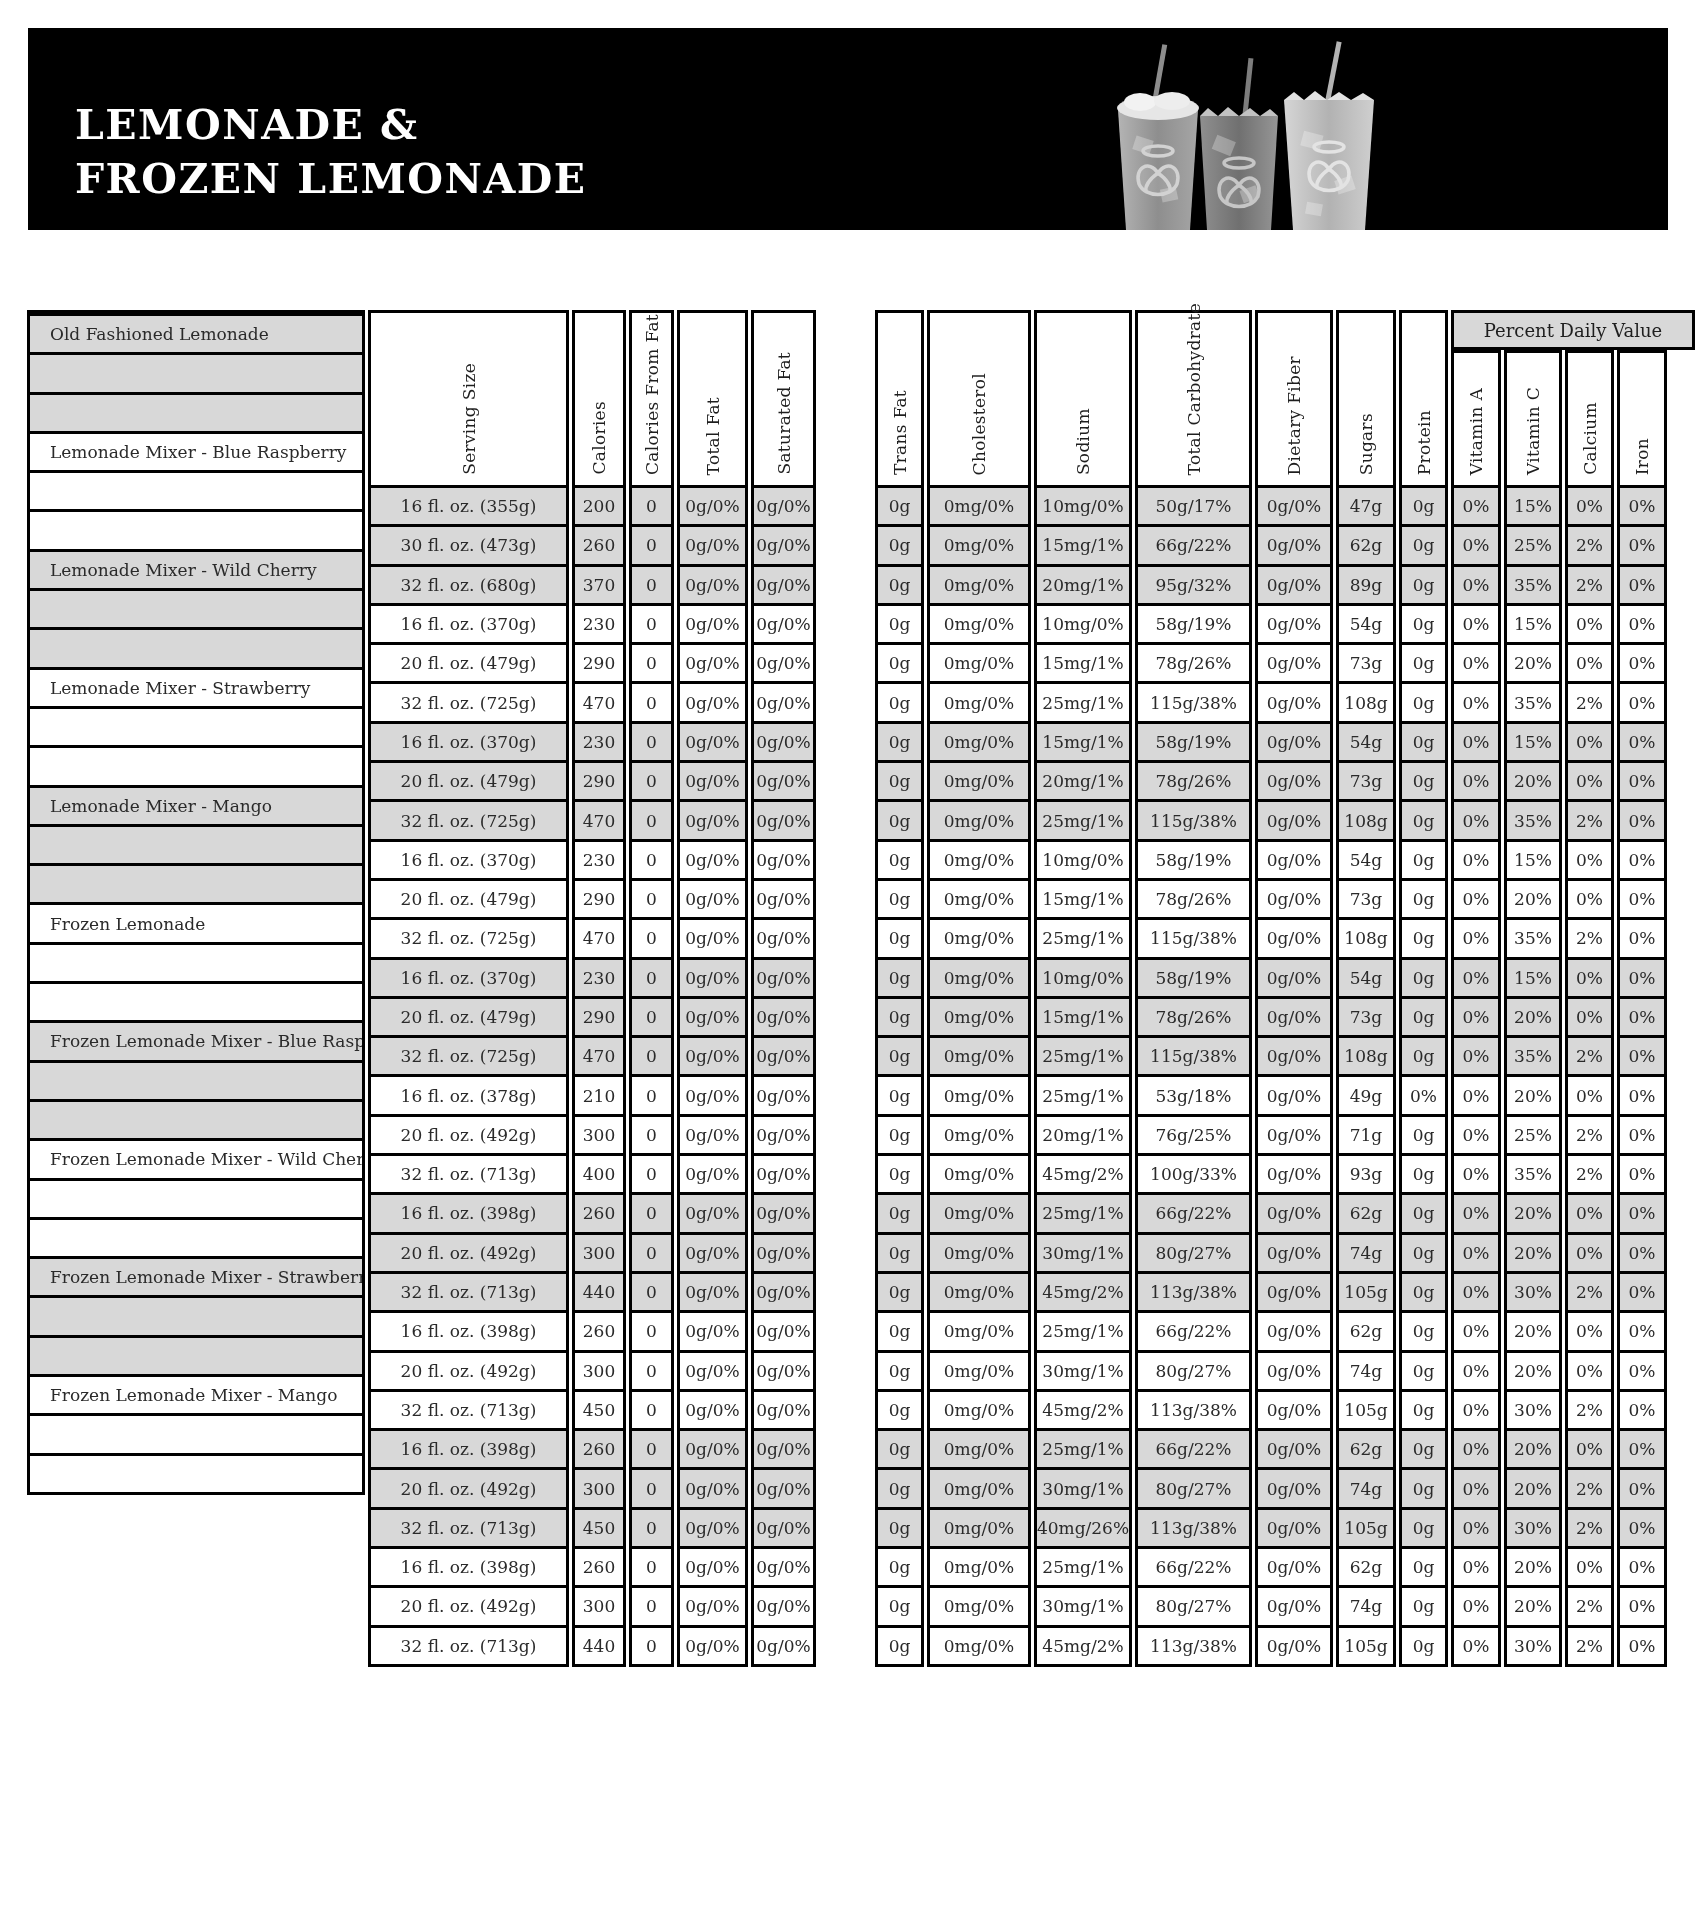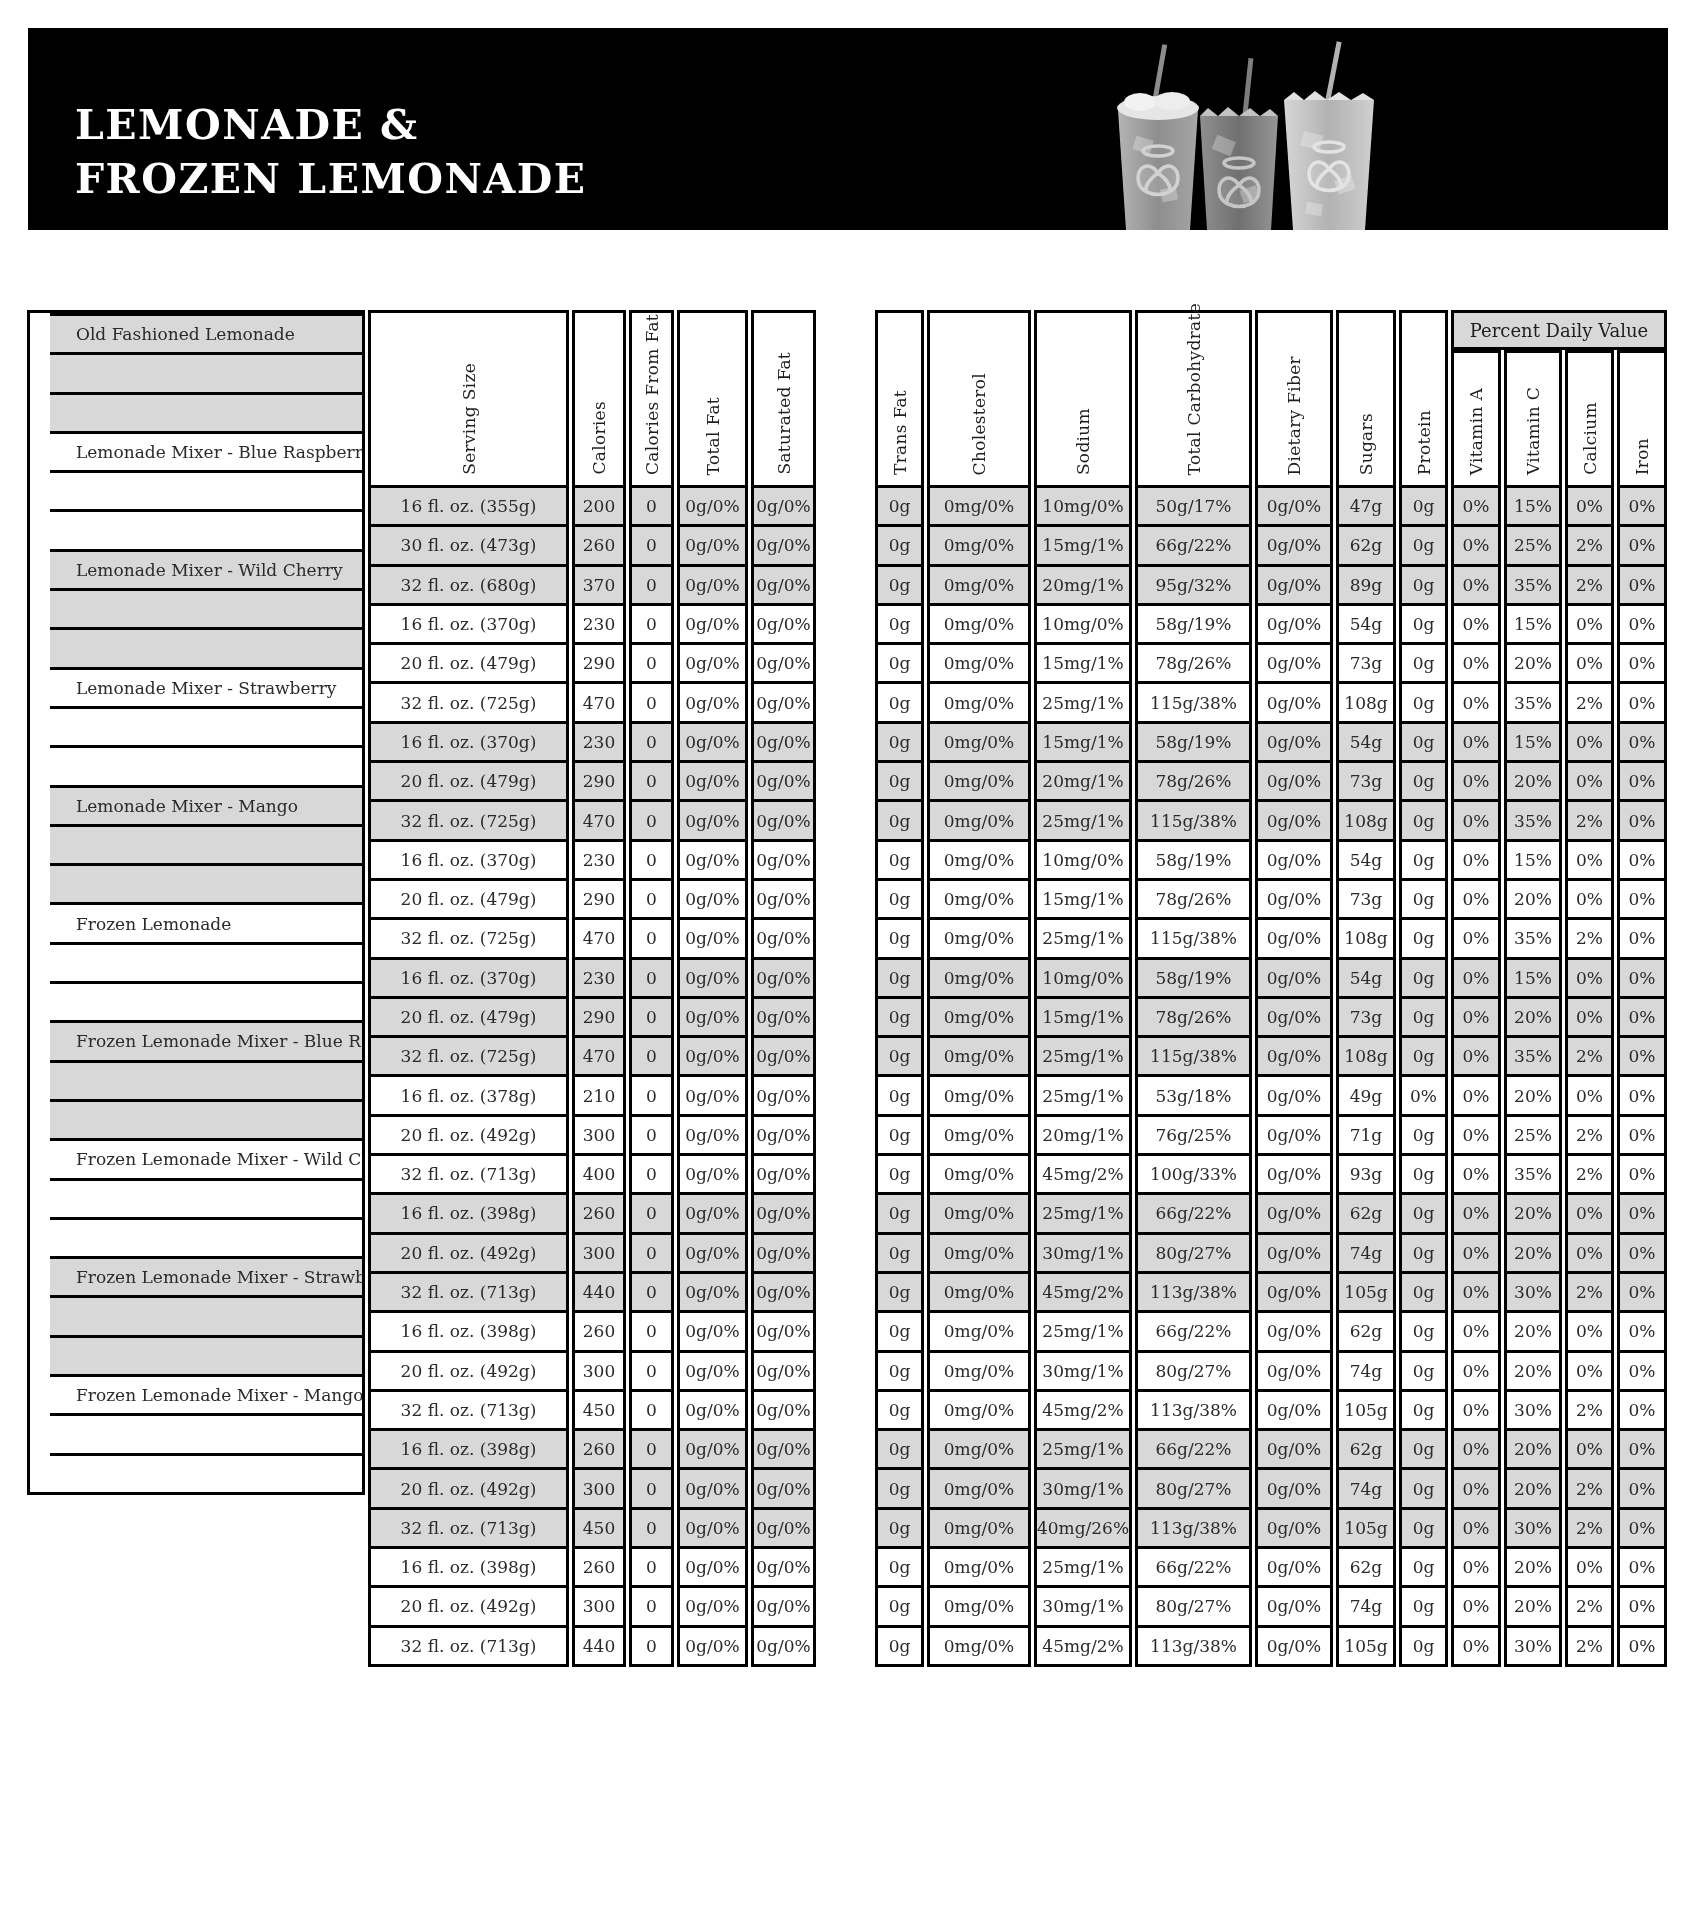--- a/index.html
+++ b/index.html
@@ -31,23 +31,23 @@
   .vlabel{
     writing-mode:vertical-rl;transform:rotate(180deg);
     font-size:17px;color:#1e1e1e;white-space:nowrap;letter-spacing:.3px;
   }
   .hlabel{font-size:17.5px;color:#1e1e1e;}
   .cell{
     height:39.3px;border-top:3px solid #000000;box-sizing:border-box;
     display:flex;align-items:center;justify-content:center;
     font-size:17px;color:#2a2a2a;white-space:nowrap;
   }
-  .cell.name{justify-content:flex-start;padding-left:26px;overflow:hidden;margin-left:20px;}
+  .cell.name{justify-content:flex-start;padding-left:20px;overflow:hidden;}
   .cell.shade{background:#d8d8d8;}
-  .vitgroup{width:216px;}
+  .vitgroup{width:244px;}
   .pdv{
     border:3px solid #000000;box-sizing:border-box;height:40px;background:#d8d8d8;
     display:flex;align-items:center;justify-content:center;
     font-size:18px;color:#1e1e1e;
   }
   .vitcols{display:flex;gap:3px;}
 </style>
 </head>
 <body>
 

